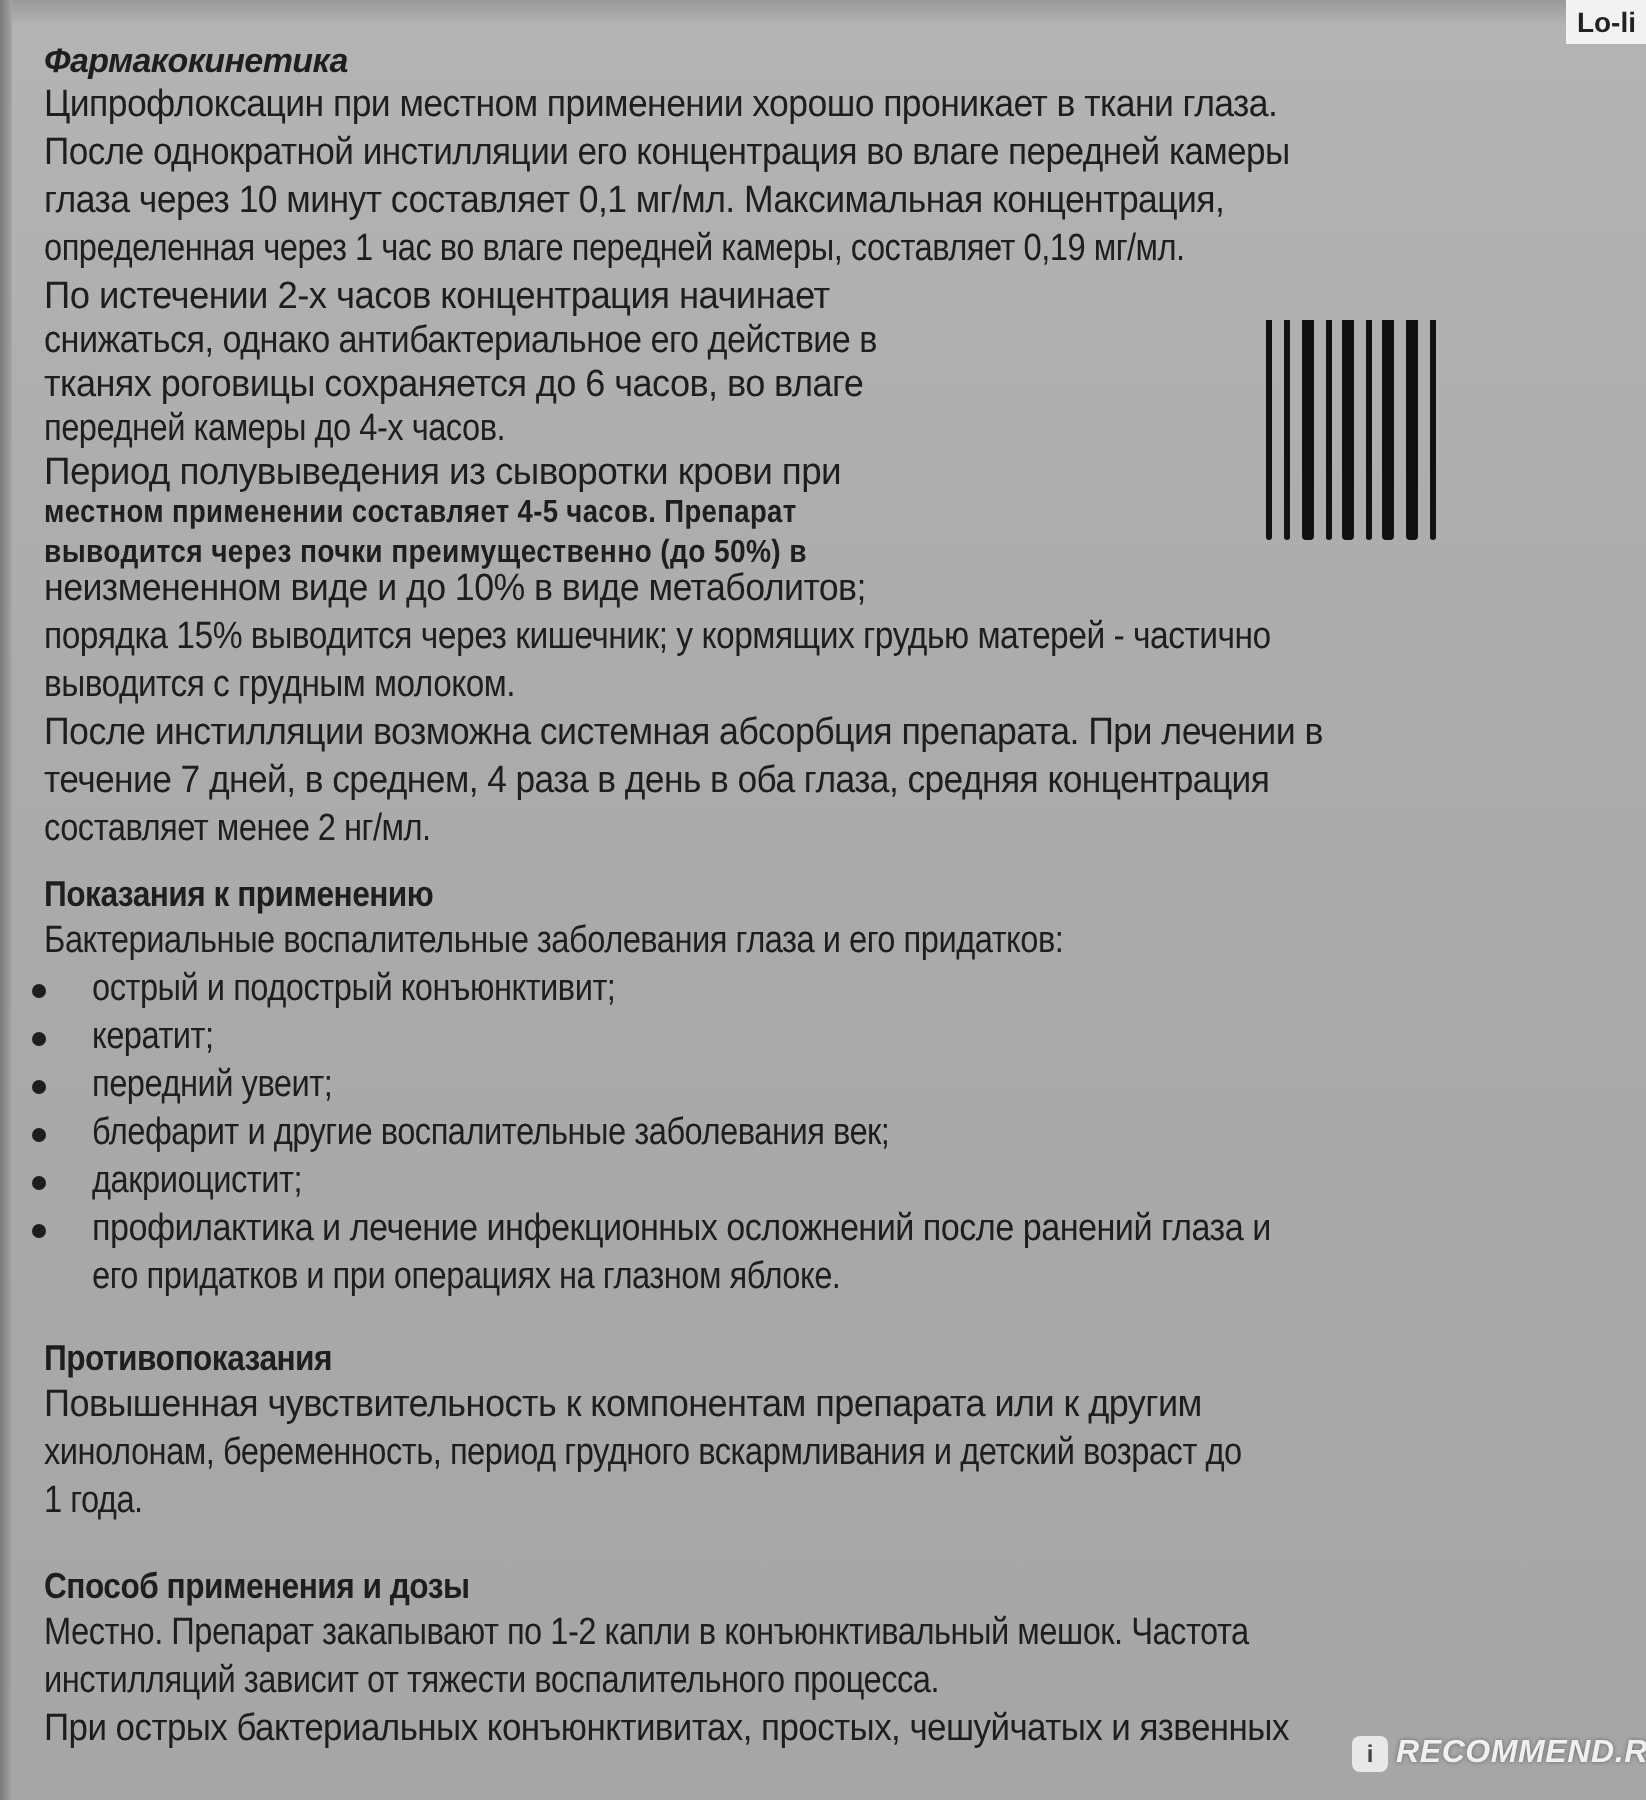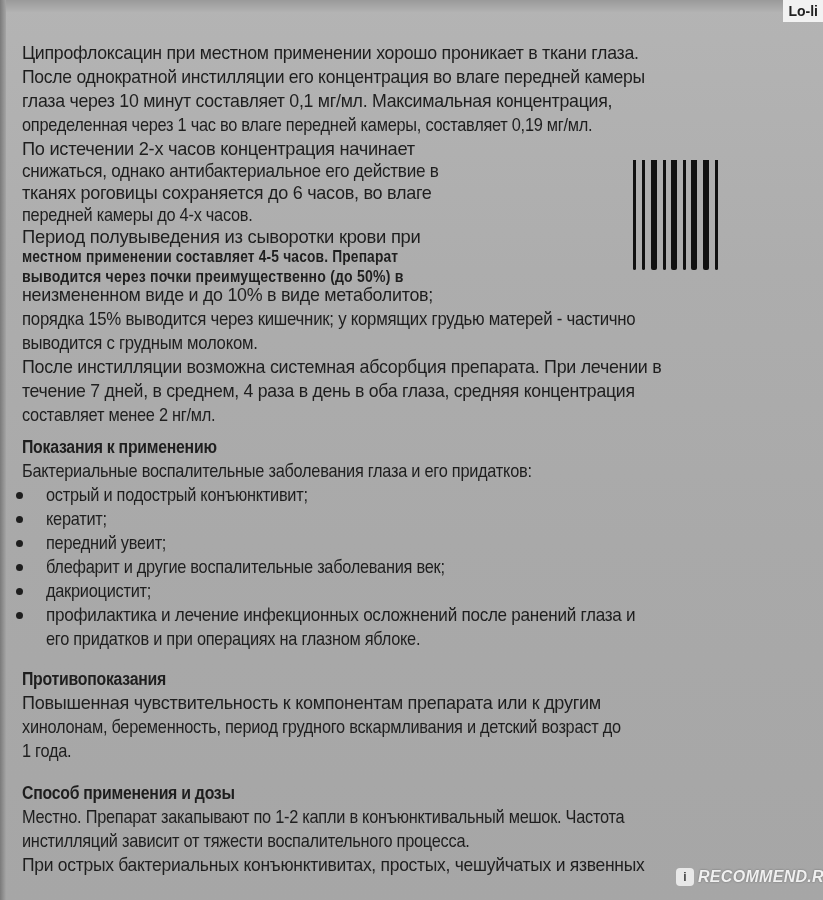--- a/index.html
+++ b/index.html
@@ -55,20 +55,21 @@
     letter-spacing: 0.3px; text-shadow: 0 0 2px #666;
   }
 </style>
 </head>
 <body>
 
 <div class="page">
   <div class="top-strip"></div>
   <div class="left-edge"></div>
 
+  <div class="line h-italic" style="top:20px;">Фармакокинетика</div>
   <div class="line" style="top:42px;  transform:scaleX(0.935);">Ципрофлоксацин при местном применении хорошо проникает в ткани глаза.</div>
   <div class="line" style="top:66px;  transform:scaleX(0.925);">После однократной инстилляции его концентрация во влаге передней камеры</div>
   <div class="line" style="top:90px;  transform:scaleX(0.935);">глаза через 10 минут составляет 0,1 мг/мл. Максимальная концентрация,</div>
   <div class="line" style="top:114px; transform:scaleX(0.86);">определенная через 1 час во влаге передней камеры, составляет 0,19 мг/мл.</div>
   <div class="line" style="top:138px; transform:scaleX(0.96);">По истечении 2-х часов концентрация начинает</div>
   <div class="line" style="top:160px; transform:scaleX(0.9);">снижаться, однако антибактериальное его действие в</div>
   <div class="line" style="top:182px; transform:scaleX(0.95);">тканях роговицы сохраняется до 6 часов, во влаге</div>
   <div class="line" style="top:204px; transform:scaleX(0.86);">передней камеры до 4-х часов.</div>
   <div class="line" style="top:226px; transform:scaleX(0.97);">Период полувыведения из сыворотки крови при</div>
   <div class="line bold-small" style="top:246px; transform:scaleX(0.86);">местном применении составляет 4-5 часов. Препарат</div>

